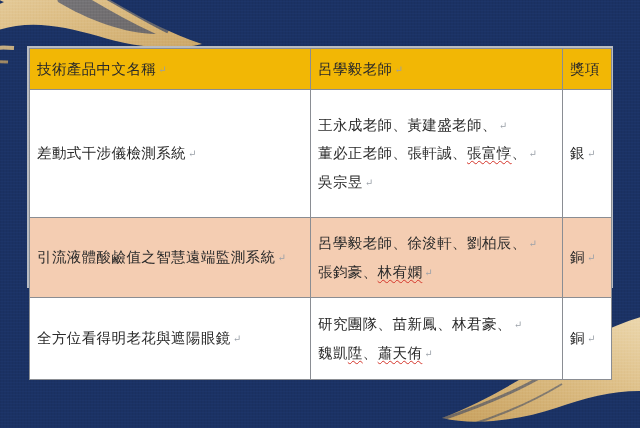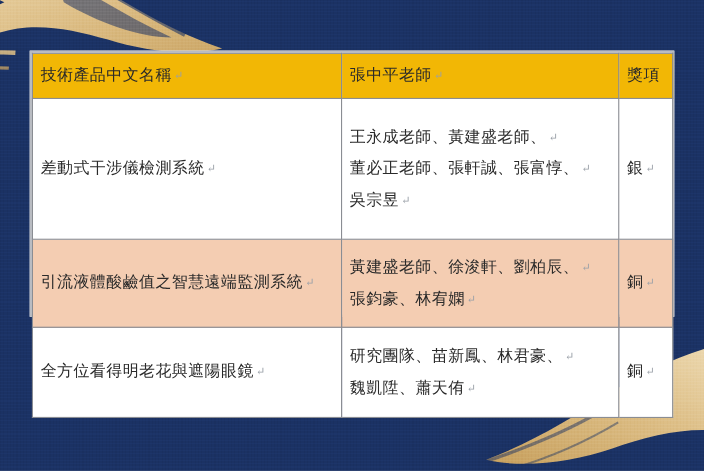--- a/index.html
+++ b/index.html
@@ -51,21 +51,21 @@
   }
 
   
   .table-wrap {
     position: absolute;
     left: 27px;
     top: 46px;
     width: 586px;
     height: 242px;
     box-sizing: border-box;
-    background: #ffffff;
+    background: #15803d;
     border: 2px solid #b9bcc2;
   }
   table.award-table {
     width: 100%;
     height: 100%;
     border-collapse: collapse;
     table-layout: fixed;
   }
   table.award-table td,
   table.award-table th {
@@ -105,20 +105,21 @@
 
   
   .mk {
     color: #9aa0a8;
     font-size: 10px;
     padding-left: 2px;
     vertical-align: 1px;
   }
   
   .sp {
+    text-decoration: underline;
     text-decoration-style: wavy;
     text-decoration-color: #d4342a;
     text-decoration-thickness: 1px;
     text-underline-offset: 2px;
   }
 </style>
 </head>
 <body>
 
 <div class="slide-bg">
@@ -164,21 +165,21 @@
   <table class="award-table">
     <colgroup>
       <col class="col-name">
       <col class="col-team">
       <col class="col-award">
     </colgroup>
 
     <thead>
       <tr>
         <th><span>技術產品中文名稱</span><span class="mk">↵</span></th>
-        <th><span>張中平老師</span><span class="mk">↵</span></th>
+        <th><span>呂學毅老師</span><span class="mk">↵</span></th>
         <th><span>獎項</span></th>
       </tr>
     </thead>
 
     <tbody>
 
       <tr class="row-white r1">
         <td class="cell-name"><span>差動式干涉儀檢測系統</span><span class="mk">↵</span></td>
         <td class="cell-team">
           <div class="team-lines">
@@ -187,21 +188,21 @@
             <div><span>吳宗昱</span><span class="mk">↵</span></div>
           </div>
         </td>
         <td class="cell-award"><span>銀</span><span class="mk">↵</span></td>
       </tr>
 
       <tr class="row-peach r2">
         <td class="cell-name"><span>引流液體酸鹼值之智慧遠端監測系統</span><span class="mk">↵</span></td>
         <td class="cell-team">
           <div class="team-lines">
-            <div><span>黃建盛老師、徐浚軒、劉柏辰、</span><span class="mk">↵</span></div>
+            <div><span>呂學毅老師、徐浚軒、劉柏辰、</span><span class="mk">↵</span></div>
             <div><span>張鈞豪、<span class="sp">林宥嫻</span></span><span class="mk">↵</span></div>
           </div>
         </td>
         <td class="cell-award"><span>銅</span><span class="mk">↵</span></td>
       </tr>
 
       <tr class="row-white r3">
         <td class="cell-name"><span>全方位看得明老花與遮陽眼鏡</span><span class="mk">↵</span></td>
         <td class="cell-team">
           <div class="team-lines">

